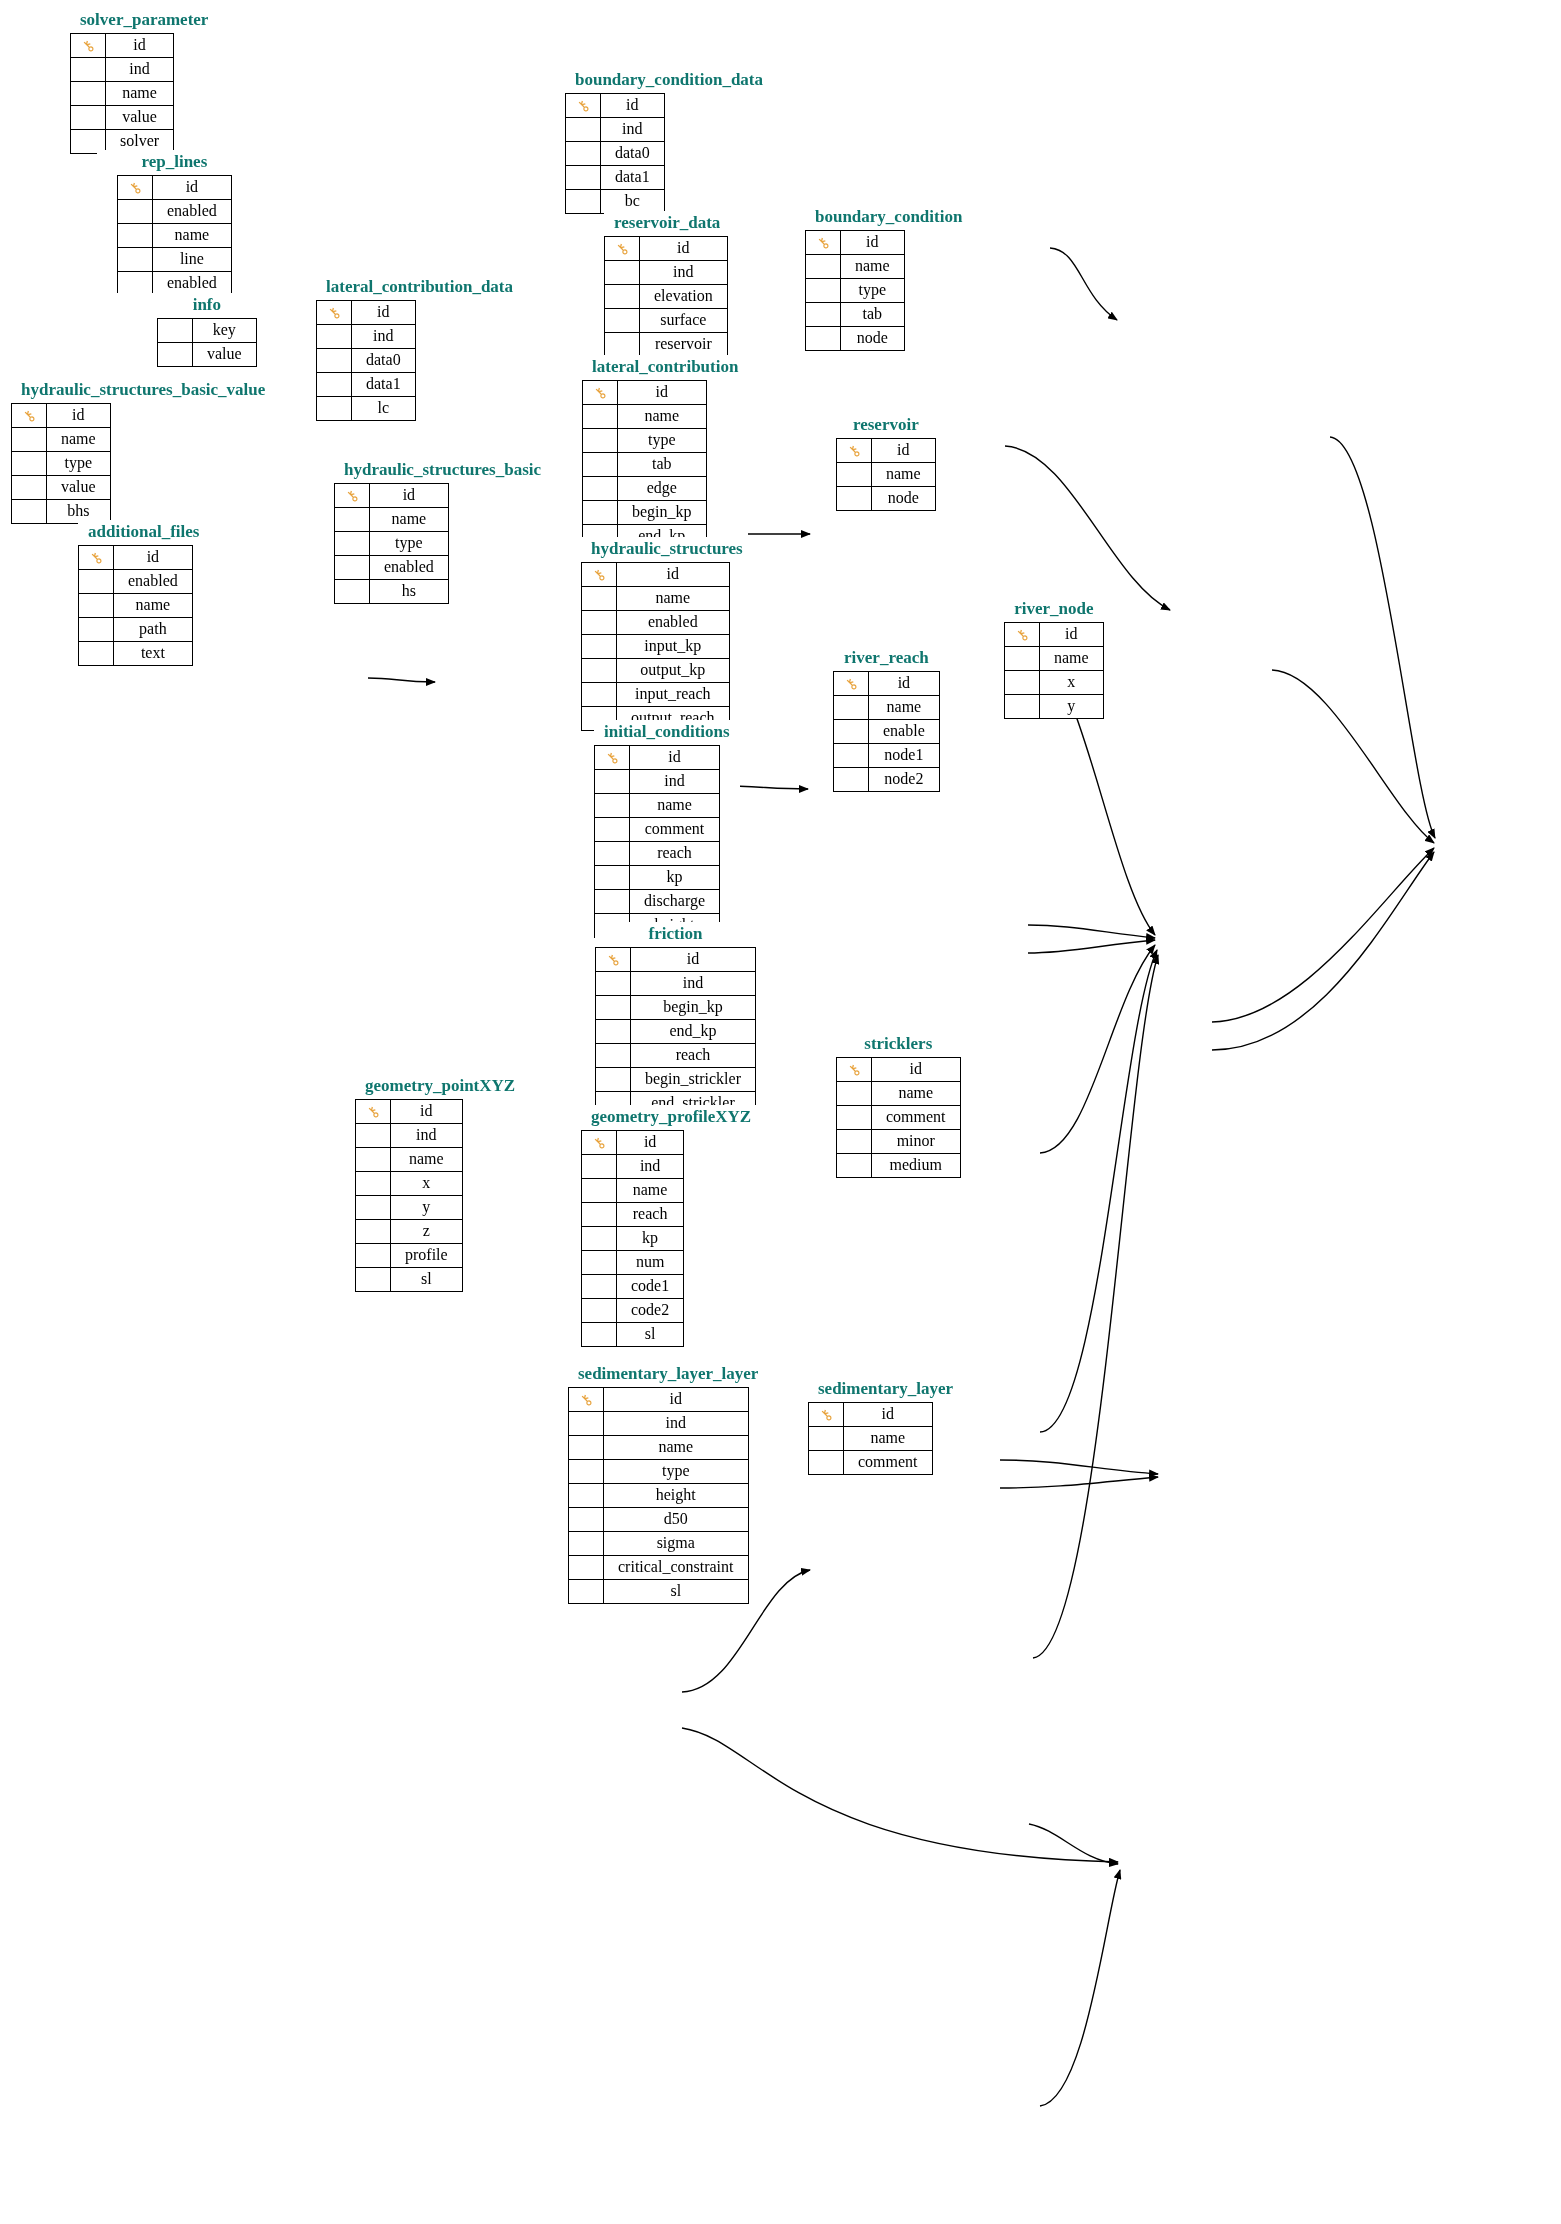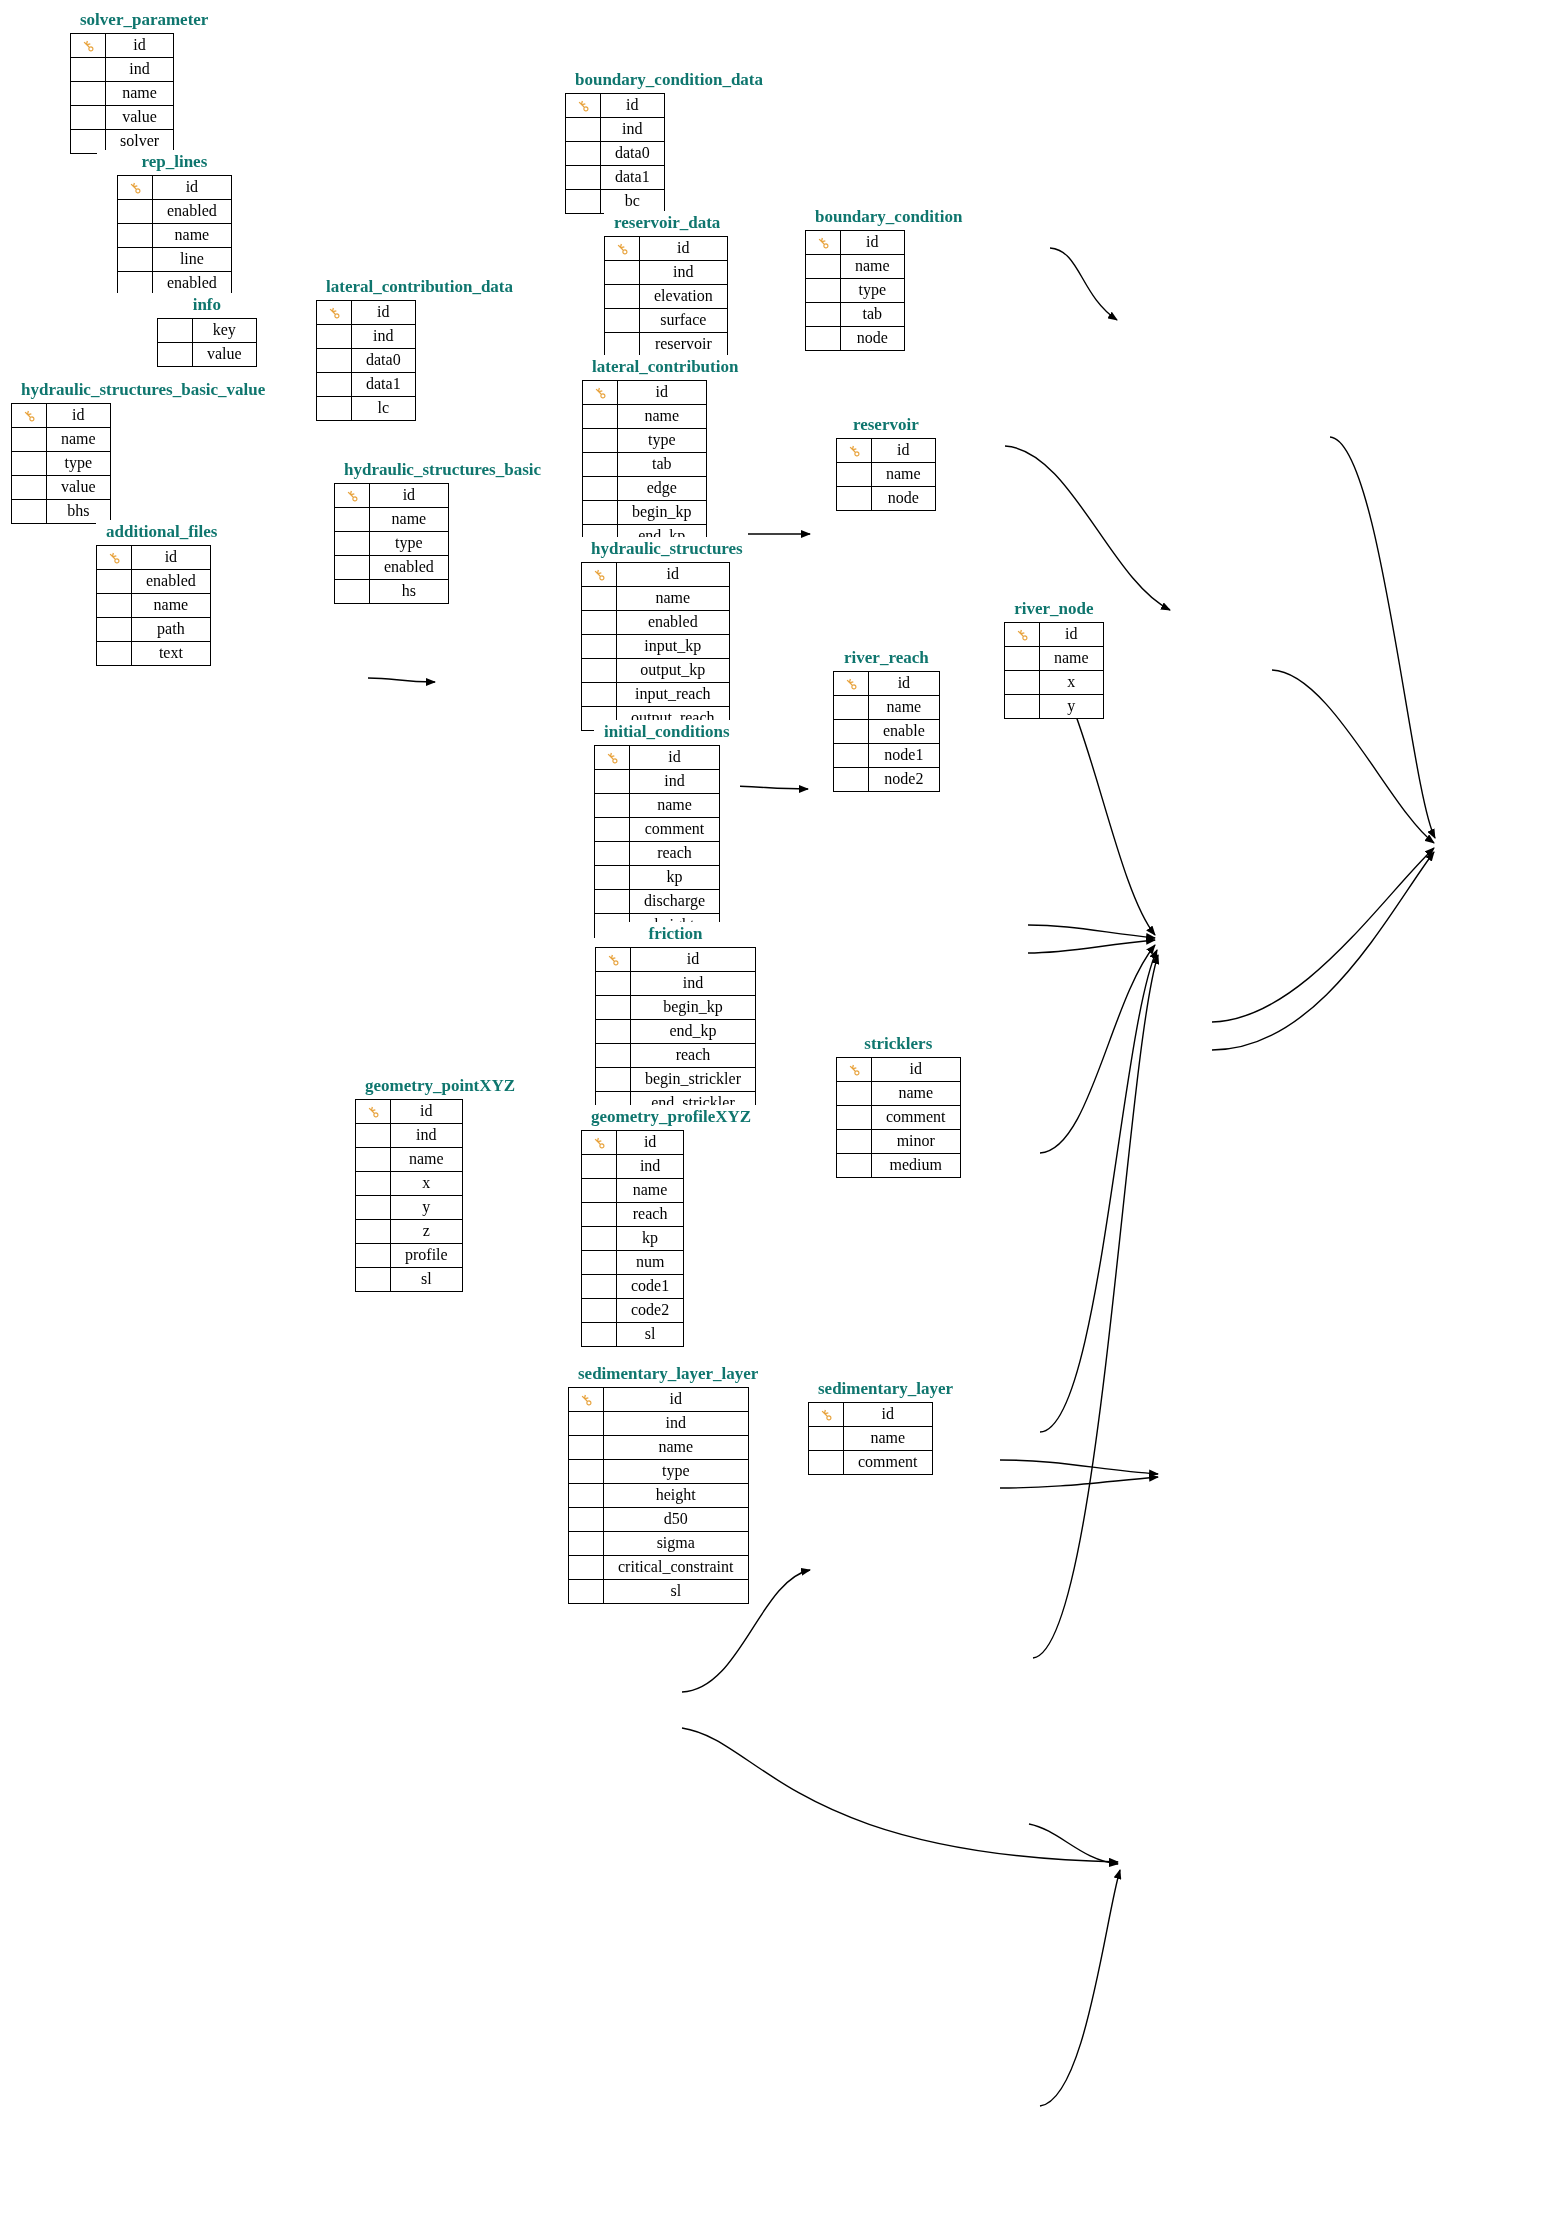--- a/index.html
+++ b/index.html
@@ -216,21 +216,21 @@
               <td class="keycell"></td>
               <td class="namecell">value</td>
             </tr>
             <tr>
               <td class="keycell"></td>
               <td class="namecell">bhs</td>
             </tr>
           </tbody>
         </table>
       </div>
-      <div class="entity" style="left: 78px; top: 520px; margin-left: 18px;">
+      <div class="entity" style="left: 78px; top: 520px;">
         <div class="ename">additional_files</div>
         <table>
           <tbody>
             <tr>
               <td class="keycell"><span class="keyicon" style="font-family: &quot;DejaVu Sans&quot;, sans-serif;">⚷</span></td>
               <td class="namecell">id</td>
             </tr>
             <tr>
               <td class="keycell"></td>
               <td class="namecell">enabled</td>

